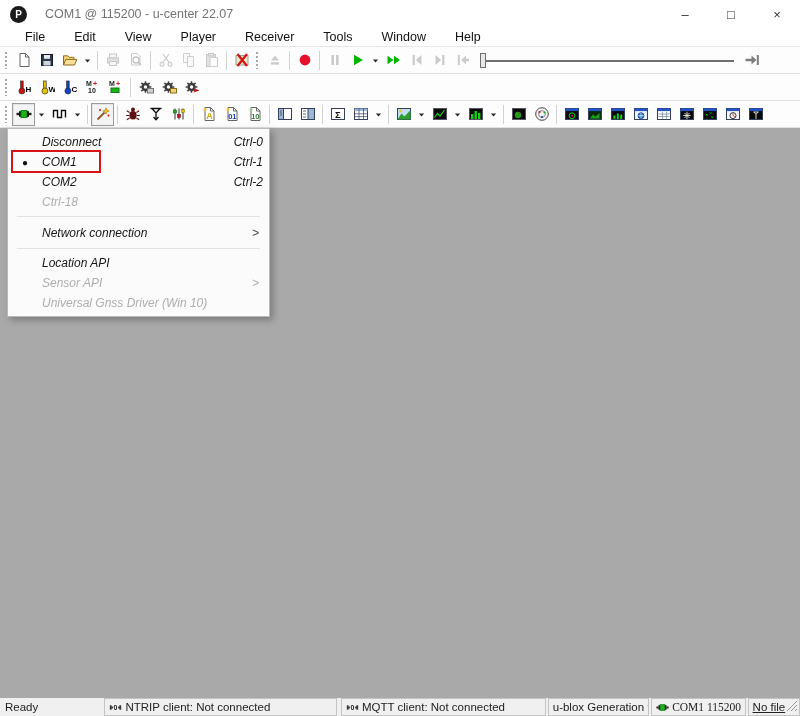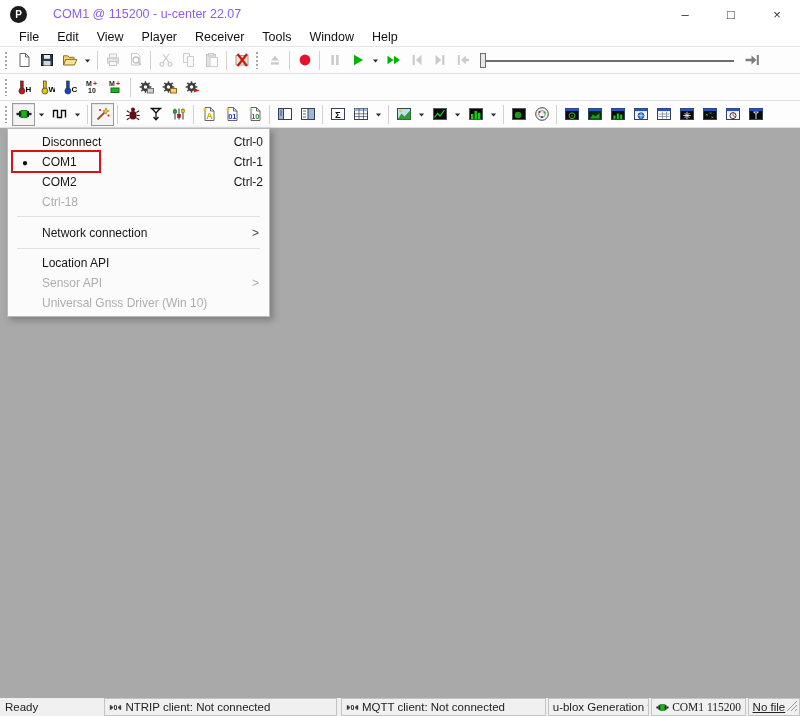--- a/index.html
+++ b/index.html
@@ -5,27 +5,27 @@
   * { margin:0; padding:0; box-sizing:border-box; }
   html,body { width:800px; height:716px; }
   body { font-family:"Liberation Sans", sans-serif; background:#fff; overflow:hidden; }
   .window { width:800px; height:716px; display:flex; flex-direction:column; position:relative; background:#fff; }
 
   
   .titlebar { height:28px; display:flex; align-items:center; background:#fff; flex:0 0 auto; }
   .app-logo { width:17px; height:17px; border-radius:50%; background:#1b1b1b; color:#fff;
               font-size:10px; font-weight:bold; display:flex; align-items:center; justify-content:center;
               margin-left:10px; }
-  .title-text { font-size:12.5px; color:#8b5cf6; margin-left:26px; flex:1; white-space:nowrap; }
+  .title-text { font-size:12.5px; color:#737373; margin-left:18px; flex:1; white-space:nowrap; }
   .win-btn { width:46px; height:28px; display:flex; align-items:center; justify-content:center;
              font-size:13px; color:#333; }
 
   
-  .menubar { height:19px; display:flex; align-items:center; background:#fff; padding-left:10px;
-             border-bottom:1px solid #e7e7e7; flex:0 0 auto; }
+  .menubar { height:19px; display:flex; align-items:center; background:#fff; padding-left:16px;
+             border-bottom:1px solid #e7e7e7; flex:0 0 auto;gap:11px; }
   .menubar-item { font-size:12.5px; color:#111; padding:0 9px; height:19px; display:flex; align-items:center; }
 
   
   .toolbar-row { height:27px; display:flex; align-items:center; background:#fdfdfd;
                  border-bottom:1px solid #e0e0e0; padding-left:2px; flex:0 0 auto; }
   .grip { width:4px; height:18px; margin:0 4px 0 2px;
           background-image:radial-gradient(#a8a8a8 35%, transparent 40%);
           background-size:4px 4px; background-repeat:repeat-y; }
   .t-sep { width:1px; height:19px; background:#d2d2d2; margin:0 3px; }
   .tbtn { width:23px; height:23px; display:flex; align-items:center; justify-content:center;
@@ -38,21 +38,21 @@
   .slider-track { position:absolute; left:6px; right:2px; top:10px; height:2px; background:#6e6e6e; }
   .slider-handle { position:absolute; left:2px; top:3px; width:6px; height:15px; background:#e8e8e8;
                    border:1px solid #6e6e6e; }
 
   
   .workspace { flex:1 1 auto; background:#a9a9a9; }
 
   
   .dropdown { position:absolute; left:7px; top:128px; width:263px; background:#fbfbfb;
               border:1px solid #b9b9b9; box-shadow:3px 3px 7px rgba(0,0,0,0.28);
-              padding:3px 0; z-index:20; }
+              padding:3px 0; z-index:20;font-style:italic; }
   .menu-item { height:20px; display:flex; align-items:center; position:relative;
                font-size:12px; color:#161616; }
   .menu-item.tall { height:23px; }
   .mi-mark { width:34px; text-align:center; font-size:10px; color:#111; flex:0 0 auto; }
   .mi-label { flex:1 1 auto; white-space:nowrap; }
   .mi-shortcut { margin-right:6px; color:#161616; }
   .mi-arrow { margin-right:10px; font-size:12px; color:#444; }
   .menu-item.disabled .mi-label, .menu-item.disabled .mi-shortcut,
   .menu-item.disabled .mi-arrow, .menu-item.disabled .mi-mark { color:#aeaeae; }
   .menu-sep { height:1px; background:#e1e1e1; margin:4px 9px; }

